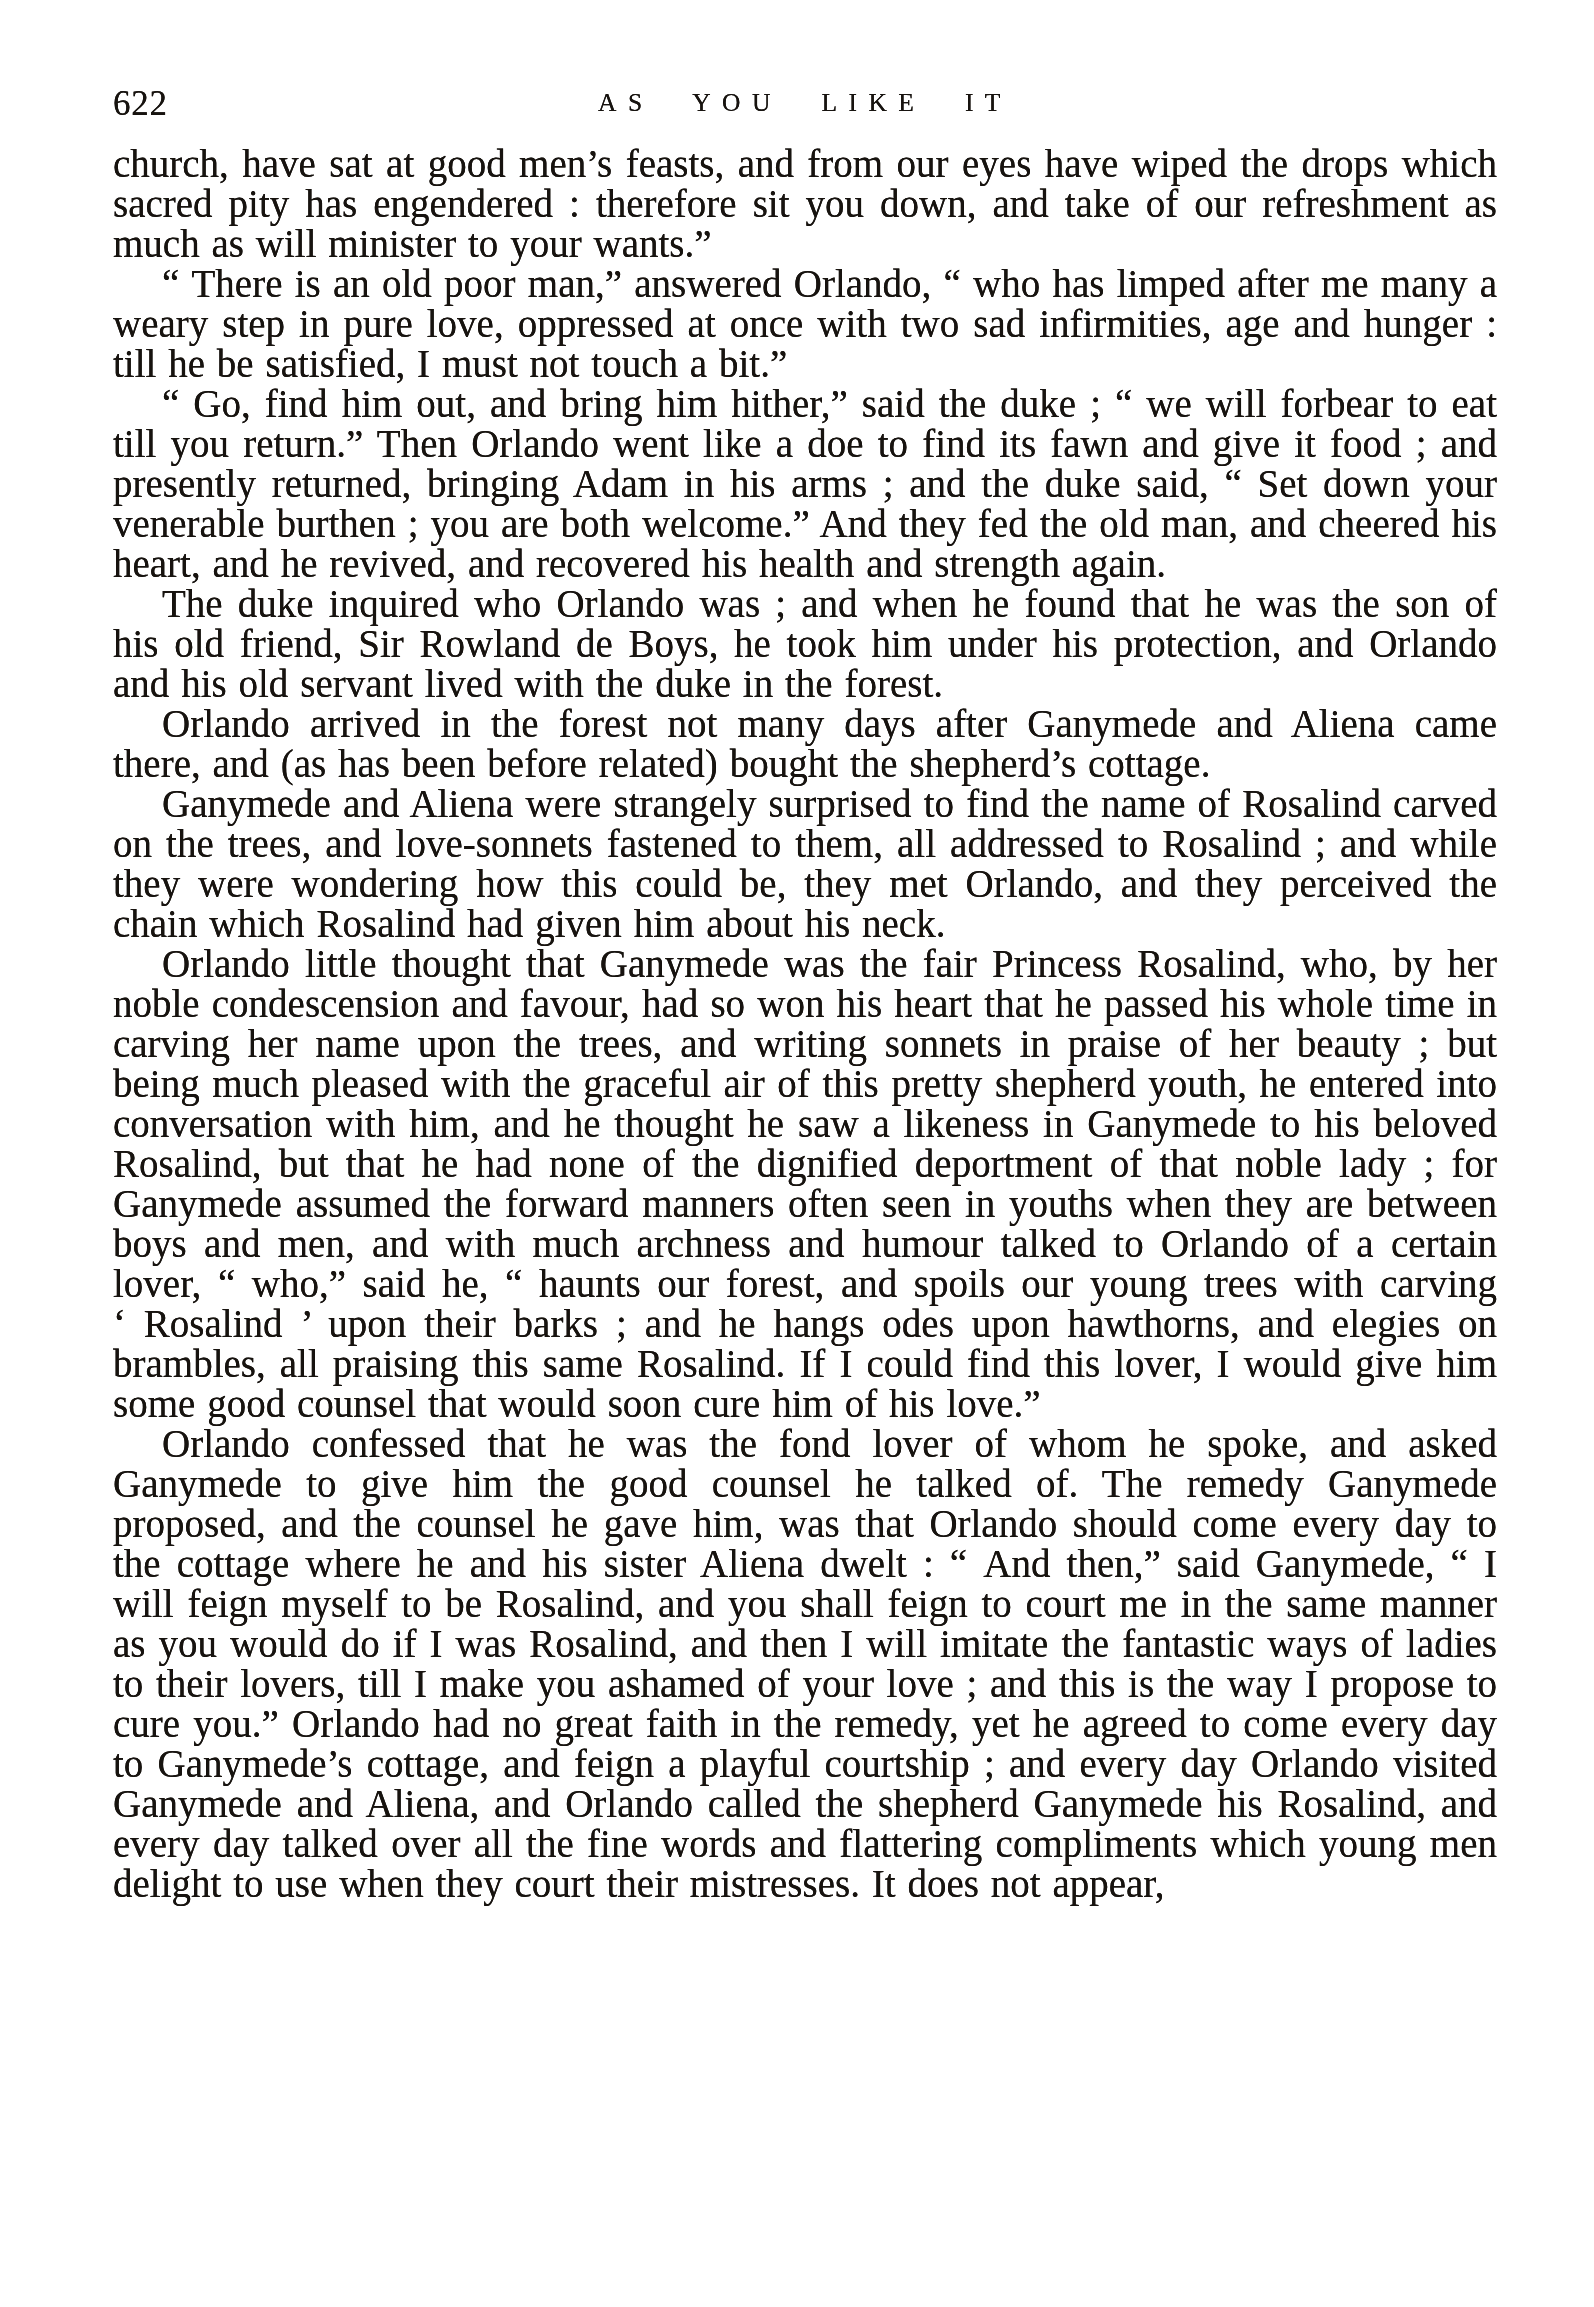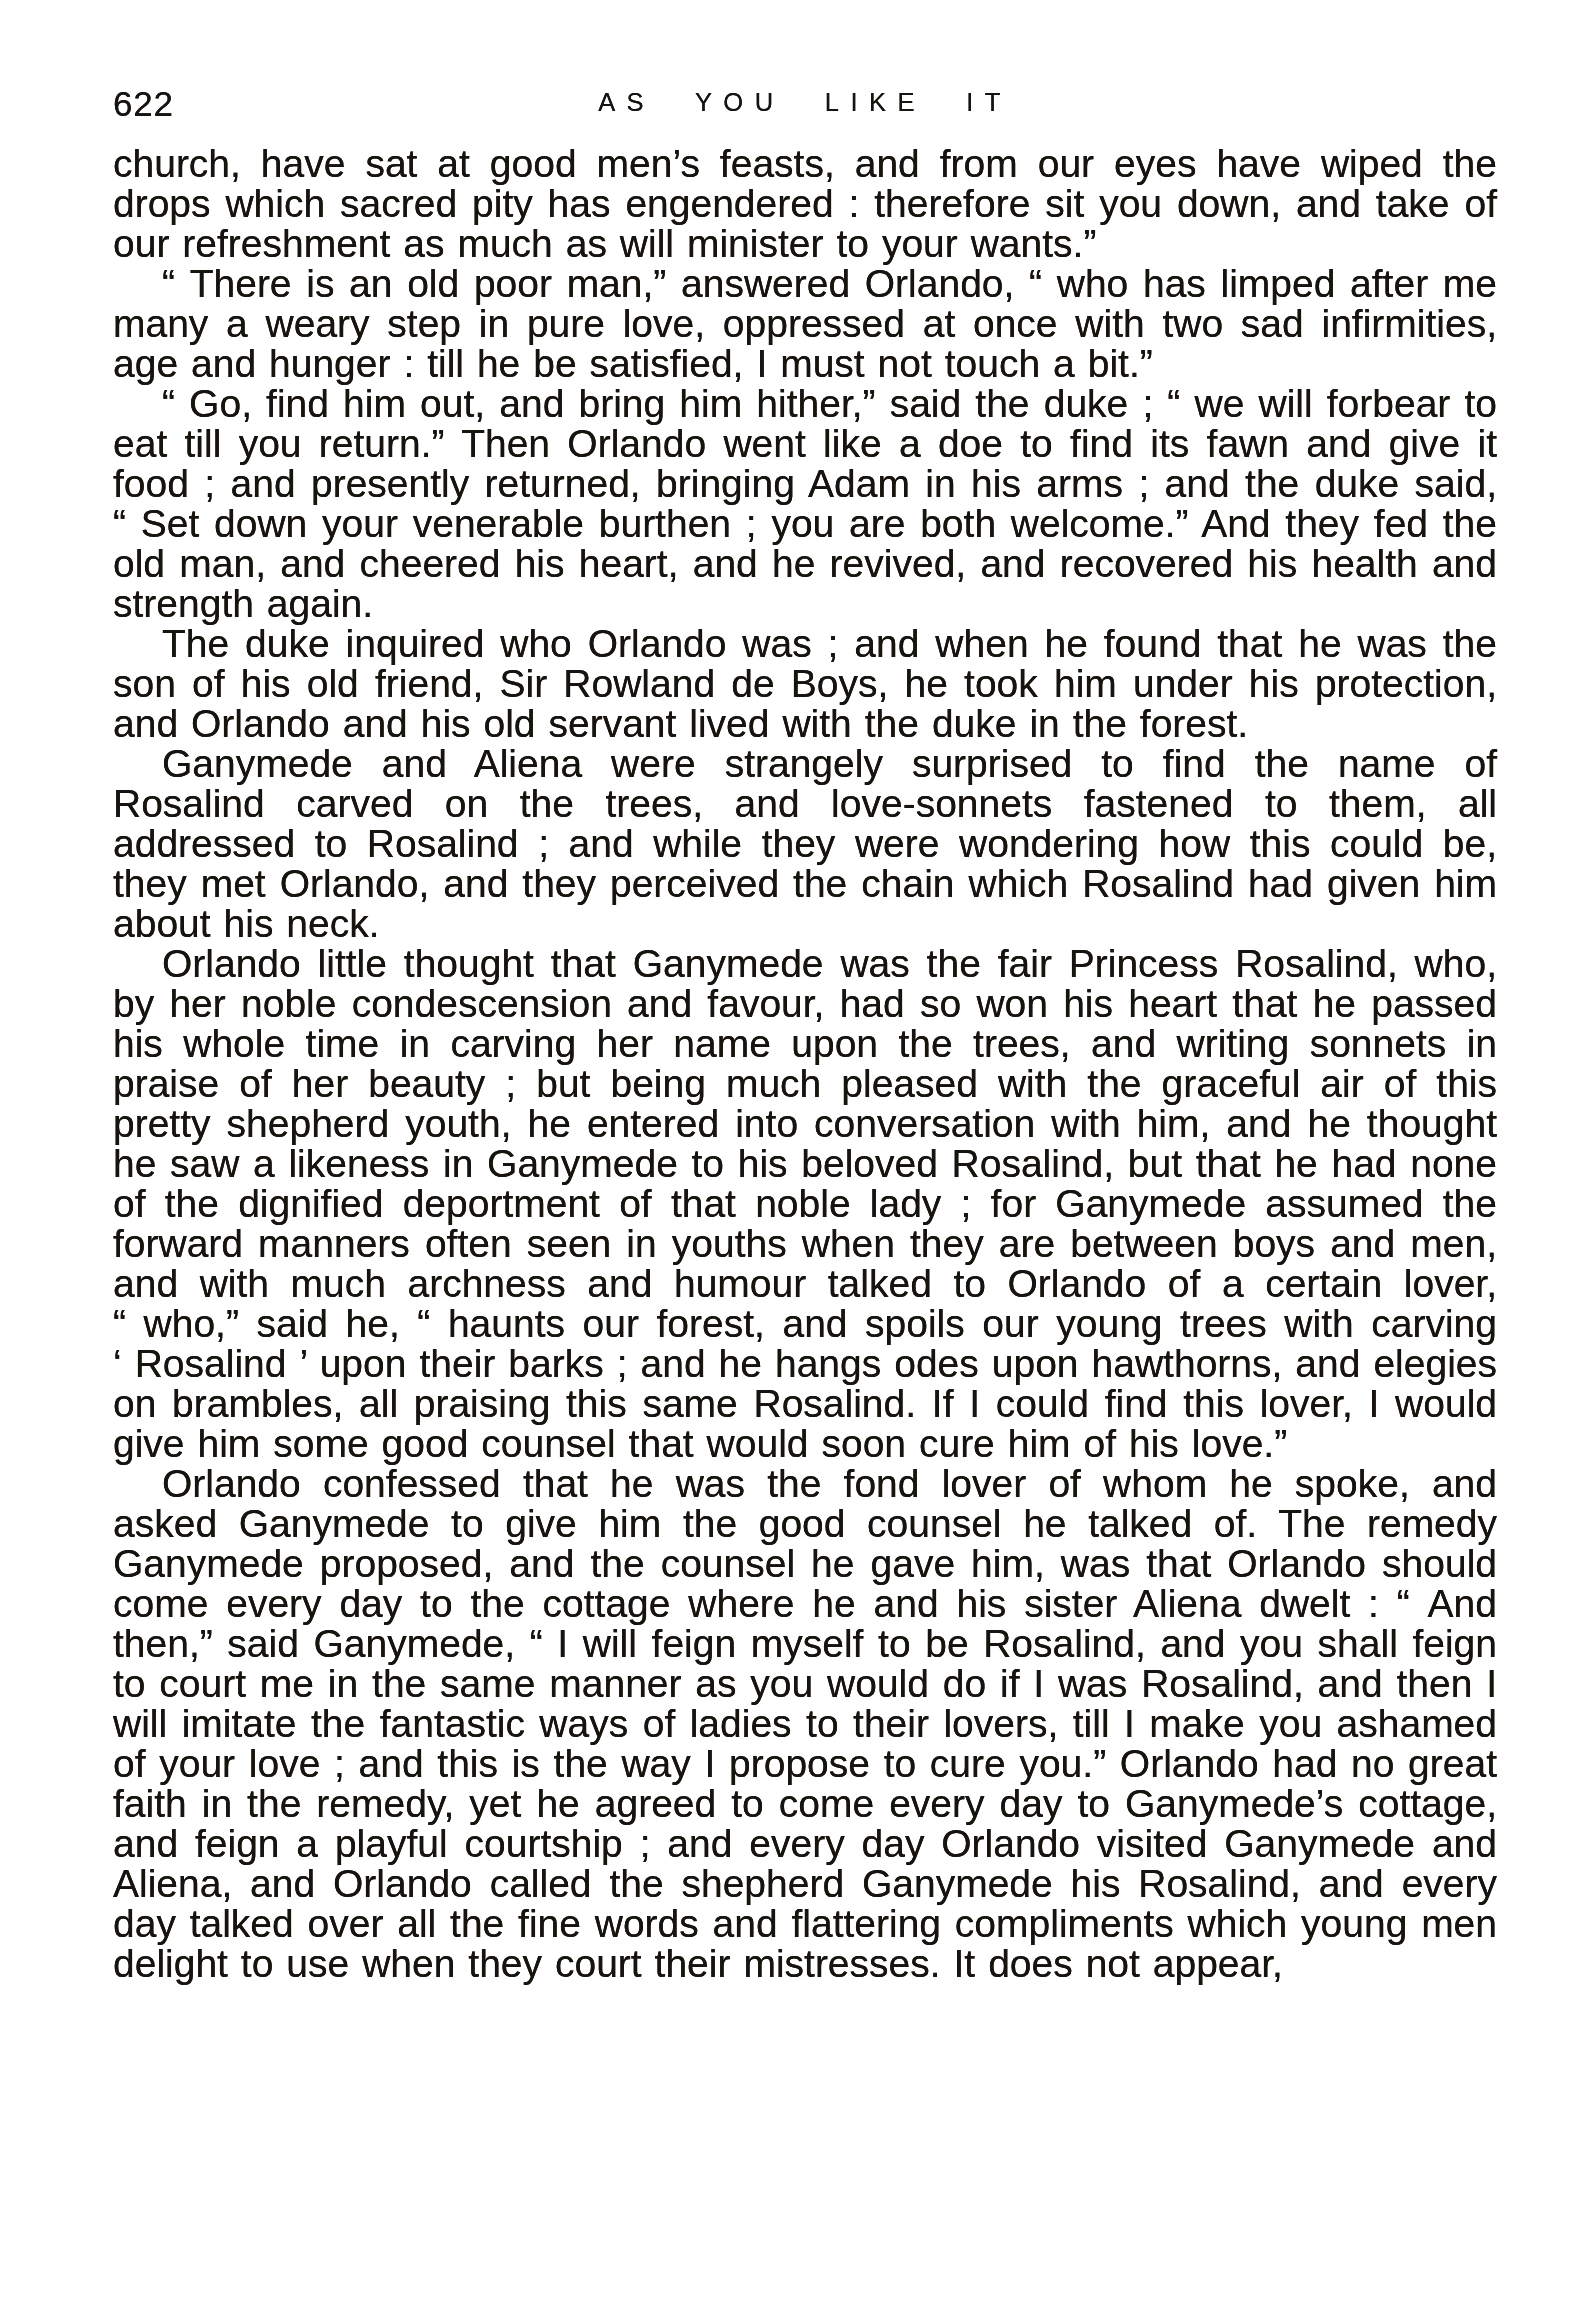--- a/index.html
+++ b/index.html
@@ -6,21 +6,21 @@
     margin: 0;
     padding: 0;
     background: #ffffff;
   }
   .page {
     position: relative;
     width: 1594px;
     height: 2307px;
     background: var(--paper, #ffffff);
     color: var(--ink, #17130f);
-    font-family: Liberation Sans, sans-serif;
+    font-family: Liberation Serif, serif;
     overflow: hidden;
   }
   .page-header {
     position: absolute;
     top: 0;
     left: 113px;
     width: 1384px;
     height: 136px;
   }
   .folio {
@@ -70,18 +70,19 @@
 <div class="page" style="--ink: #17130f; --paper: #ffffff;">
   <div class="page-header">
     <span class="folio">622</span>
     <span class="running-title">AS YOU LIKE IT</span>
   </div>
   <div class="text-block">
       <p>church, have sat at good men’s feasts, and from our eyes have wiped the drops which sacred pity has engendered&nbsp;: therefore sit you down, and take of our refreshment as much as will minister to your wants.”</p>
       <p class="indent">“&nbsp;There is an old poor man,” answered Orlando, “&nbsp;who has limped after me many a weary step in pure love, oppressed at once with two sad infirmities, age and hunger&nbsp;: till he be satisfied, I must not touch a bit.”</p>
       <p class="indent">“&nbsp;Go, find him out, and bring him hither,” said the duke&nbsp;; “&nbsp;we will forbear to eat till you return.” Then Orlando went like a doe to find its fawn and give it food&nbsp;; and presently returned, bringing Adam in his arms&nbsp;; and the duke said, “&nbsp;Set down your venerable burthen&nbsp;; you are both welcome.” And they fed the old man, and cheered his heart, and he revived, and recovered his health and strength again.</p>
       <p class="indent">The duke inquired who Orlando was&nbsp;; and when he found that he was the son of his old friend, Sir Rowland de Boys, he took him under his protection, and Orlando and his old servant lived with the duke in the forest.</p>
+      <p class="indent">Orlando arrived in the forest not many days after Ganymede and Aliena came there, and (as has been before related) bought the shepherd’s cottage.</p>
       <p class="indent">Ganymede and Aliena were strangely surprised to find the name of Rosalind carved on the trees, and love-sonnets fastened to them, all addressed to Rosalind&nbsp;; and while they were wondering how this could be, they met Orlando, and they perceived the chain which Rosalind had given him about his neck.</p>
       <p class="indent">Orlando little thought that Ganymede was the fair Princess Rosalind, who, by her noble condescension and favour, had so won his heart that he passed his whole time in carving her name upon the trees, and writing sonnets in praise of her beauty&nbsp;; but being much pleased with the graceful air of this pretty shepherd youth, he entered into conversation with him, and he thought he saw a likeness in Ganymede to his beloved Rosalind, but that he had none of the dignified deportment of that noble lady&nbsp;; for Ganymede assumed the forward manners often seen in youths when they are between boys and men, and with much archness and humour talked to Orlando of a certain lover, “&nbsp;who,” said he, “&nbsp;haunts our forest, and spoils our young trees with carving ‘&nbsp;Rosalind&nbsp;’ upon their barks&nbsp;; and he hangs odes upon hawthorns, and elegies on brambles, all praising this same Rosalind.  If I could find this lover, I would give him some good counsel that would soon cure him of his love.”</p>
       <p class="indent">Orlando confessed that he was the fond lover of whom he spoke, and asked Ganymede to give him the good counsel he talked of.  The remedy Ganymede proposed, and the counsel he gave him, was that Orlando should come every day to the cottage where he and his sister Aliena dwelt&nbsp;: “&nbsp;And then,” said Ganymede, “&nbsp;I will feign myself to be Rosalind, and you shall feign to court me in the same manner as you would do if I was Rosalind, and then I will imitate the fantastic ways of ladies to their lovers, till I make you ashamed of your love&nbsp;; and this is the way I propose to cure you.”  Orlando had no great faith in the remedy, yet he agreed to come every day to Ganymede’s cottage, and feign a playful courtship&nbsp;; and every day Orlando visited Ganymede and Aliena, and Orlando called the shepherd Ganymede his Rosalind, and every day talked over all the fine words and flattering compliments which young men delight to use when they court their mistresses.  It does not appear,</p>
     </div>
 </div>
 
 
 </body></html>

